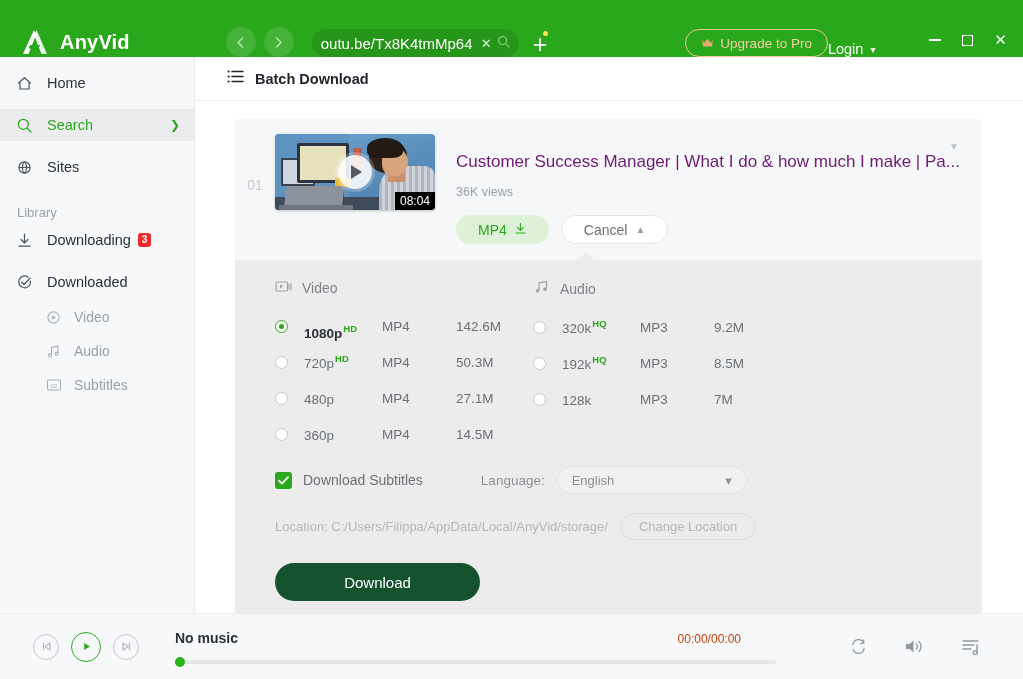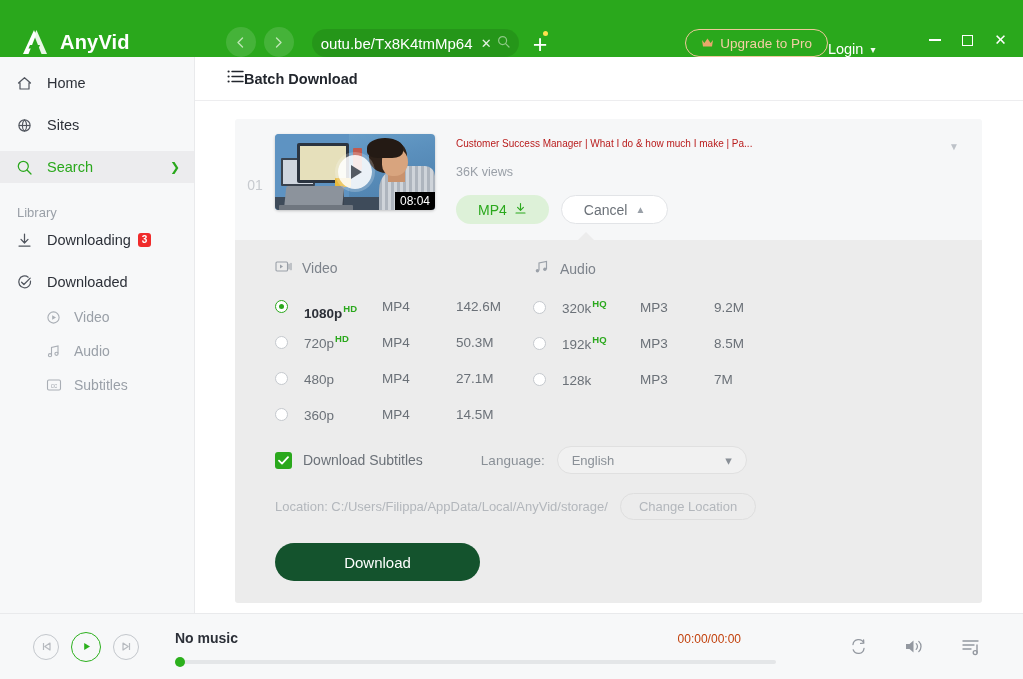--- a/index.html
+++ b/index.html
@@ -77,21 +77,21 @@
     height:30px; display:flex; align-items:center; padding-left:46px;
     font-size:14px; color:#9aa0a8; cursor:pointer; margin-top:4px;
   }
   .sub-item .ico { width:20px; color:#a9aeb5; display:flex; align-items:center;}
   .sub-item .lbl { margin-left:8px; }
 
   
   .content { position:absolute; left:195px; top:57px; width:828px; height:556px; background:#fff; }
   .pagehdr {
     height:44px; display:flex; align-items:center; padding-left:32px;
-    border-bottom:1px solid #ededef; 
+    border-bottom:1px solid #ededef; gap:11px;
   }
   .pagehdr .t { font-size:14.5px; font-weight:bold; color:#23272e; }
 
   .card {
     position:absolute; left:40px; top:62px; width:747px;
     border-radius:3px; overflow:hidden;
   }
   .card-top { background:#f6f7f8; display:flex; padding:15px 0 16px 0; position:relative; }
   .idx { width:40px; text-align:center; color:#c7cacf; font-size:14px; padding-top:43px; }
   .thumb {
@@ -124,21 +124,21 @@
     box-shadow:0 0 0 3px rgba(255,255,255,.22);
   }
   .th-play .tri { width:0; height:0; border-left:11px solid #555b63;
                   border-top:7px solid transparent; border-bottom:7px solid transparent; margin-left:3px;}
   .th-dur {
     position:absolute; right:0; bottom:0; background:#000; color:#fff;
     font-size:12px; padding:2px 5px; font-family:"Liberation Sans", sans-serif;
   }
   .info { margin-left:21px; flex:1; padding-right:14px; }
   .vtitle {
-    font-size:10px; color:#b91c1c; white-space:nowrap; overflow:hidden;
+    font-size:17px; color:#701a75; white-space:nowrap; overflow:hidden;
     text-overflow:ellipsis; max-width:505px; display:inline-block; vertical-align:middle;
   }
   .title-caret { color:#bdc2c8; font-size:10px; float:right; margin-top:7px; margin-right:9px; cursor:pointer;}
   .views { font-size:12.5px; color:#9aa0a8; margin-top:13px; }
   .btnrow { margin-top:16px; display:flex; gap:12px; }
   .pill-mp4 {
     background:#ddf1d8; color:#2aa81c; border-radius:15px; height:29px;
     display:flex; align-items:center; gap:7px; padding:0 22px; font-size:14px; cursor:pointer;
   }
   .pill-cancel {
@@ -284,40 +284,40 @@
   <div class="sidebar">
     <div class="nav-item">
       <span class="ico">
         <svg width="17" height="17" viewBox="0 0 17 17">
             <path d="M2.5 8 L8.5 2.7 L14.5 8 M4 7.4 V14 H13 V7.4" stroke="#50555e" stroke-width="1.2" fill="none" stroke-linecap="round" stroke-linejoin="round"></path>
           </svg>
       </span>
       <span class="lbl">Home</span>
     </div>
 
+    <div class="nav-item active">
+      <span class="ico">
+        <svg width="17" height="17" viewBox="0 0 17 17">
+            <circle cx="7.3" cy="7.3" r="5" stroke="#2aa81c" stroke-width="1.25" fill="none"></circle>
+            <path d="M11 11 L15 15" stroke="#2aa81c" stroke-width="1.25" stroke-linecap="round"></path>
+          </svg>
+      </span>
+      <span class="lbl">Search</span>
+      <span class="chev">❯</span>
+    </div>
+
     <div class="nav-item">
       <span class="ico">
         <svg width="17" height="17" viewBox="0 0 17 17">
             <circle cx="8.5" cy="8.5" r="5.6" stroke="#50555e" stroke-width="1.2" fill="none"></circle>
             <path d="M2.9 8.5 H14.1" stroke="#50555e" stroke-width="1.2"></path>
             <path d="M8.5 2.9 C5.6 5.3 5.6 11.7 8.5 14.1 C11.4 11.7 11.4 5.3 8.5 2.9 Z" stroke="#50555e" stroke-width="1.1" fill="none"></path>
           </svg>
       </span>
       <span class="lbl">Sites</span>
-    </div>
-
-    <div class="nav-item active">
-      <span class="ico">
-        <svg width="17" height="17" viewBox="0 0 17 17">
-            <circle cx="7.3" cy="7.3" r="5" stroke="#2aa81c" stroke-width="1.25" fill="none"></circle>
-            <path d="M11 11 L15 15" stroke="#2aa81c" stroke-width="1.25" stroke-linecap="round"></path>
-          </svg>
-      </span>
-      <span class="lbl">Search</span>
-      <span class="chev">❯</span>
     </div>
 
     <div class="lib-title">Library</div>
 
     <div class="nav-item" style="margin-top:4px">
       <span class="ico">
         <svg width="17" height="17" viewBox="0 0 17 17">
             <path d="M8.5 2 V10.5 M5 7.4 L8.5 11 L12 7.4 M3 14 H14" stroke="#50555e" stroke-width="1.25" fill="none" stroke-linecap="round" stroke-linejoin="round"></path>
           </svg>
       </span>

